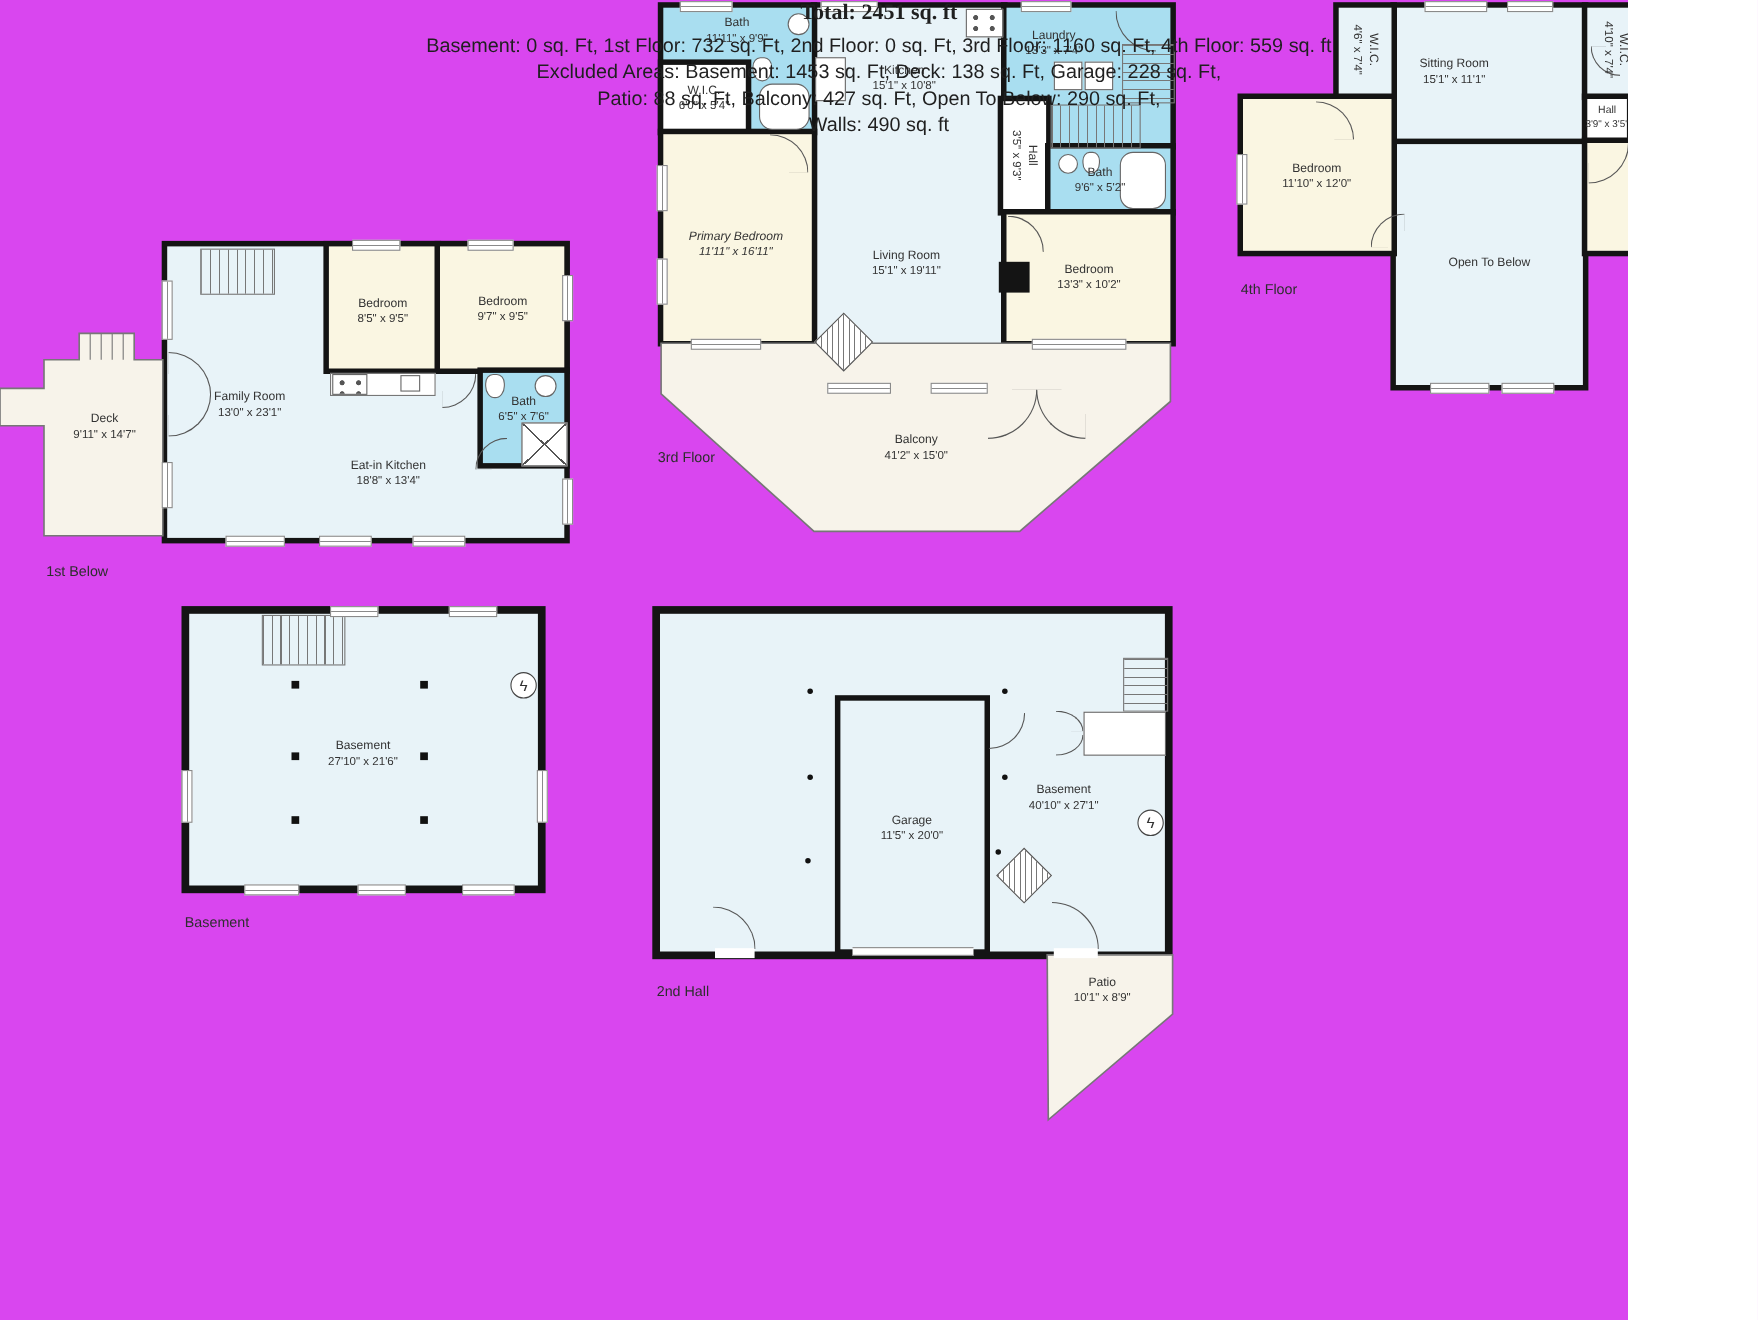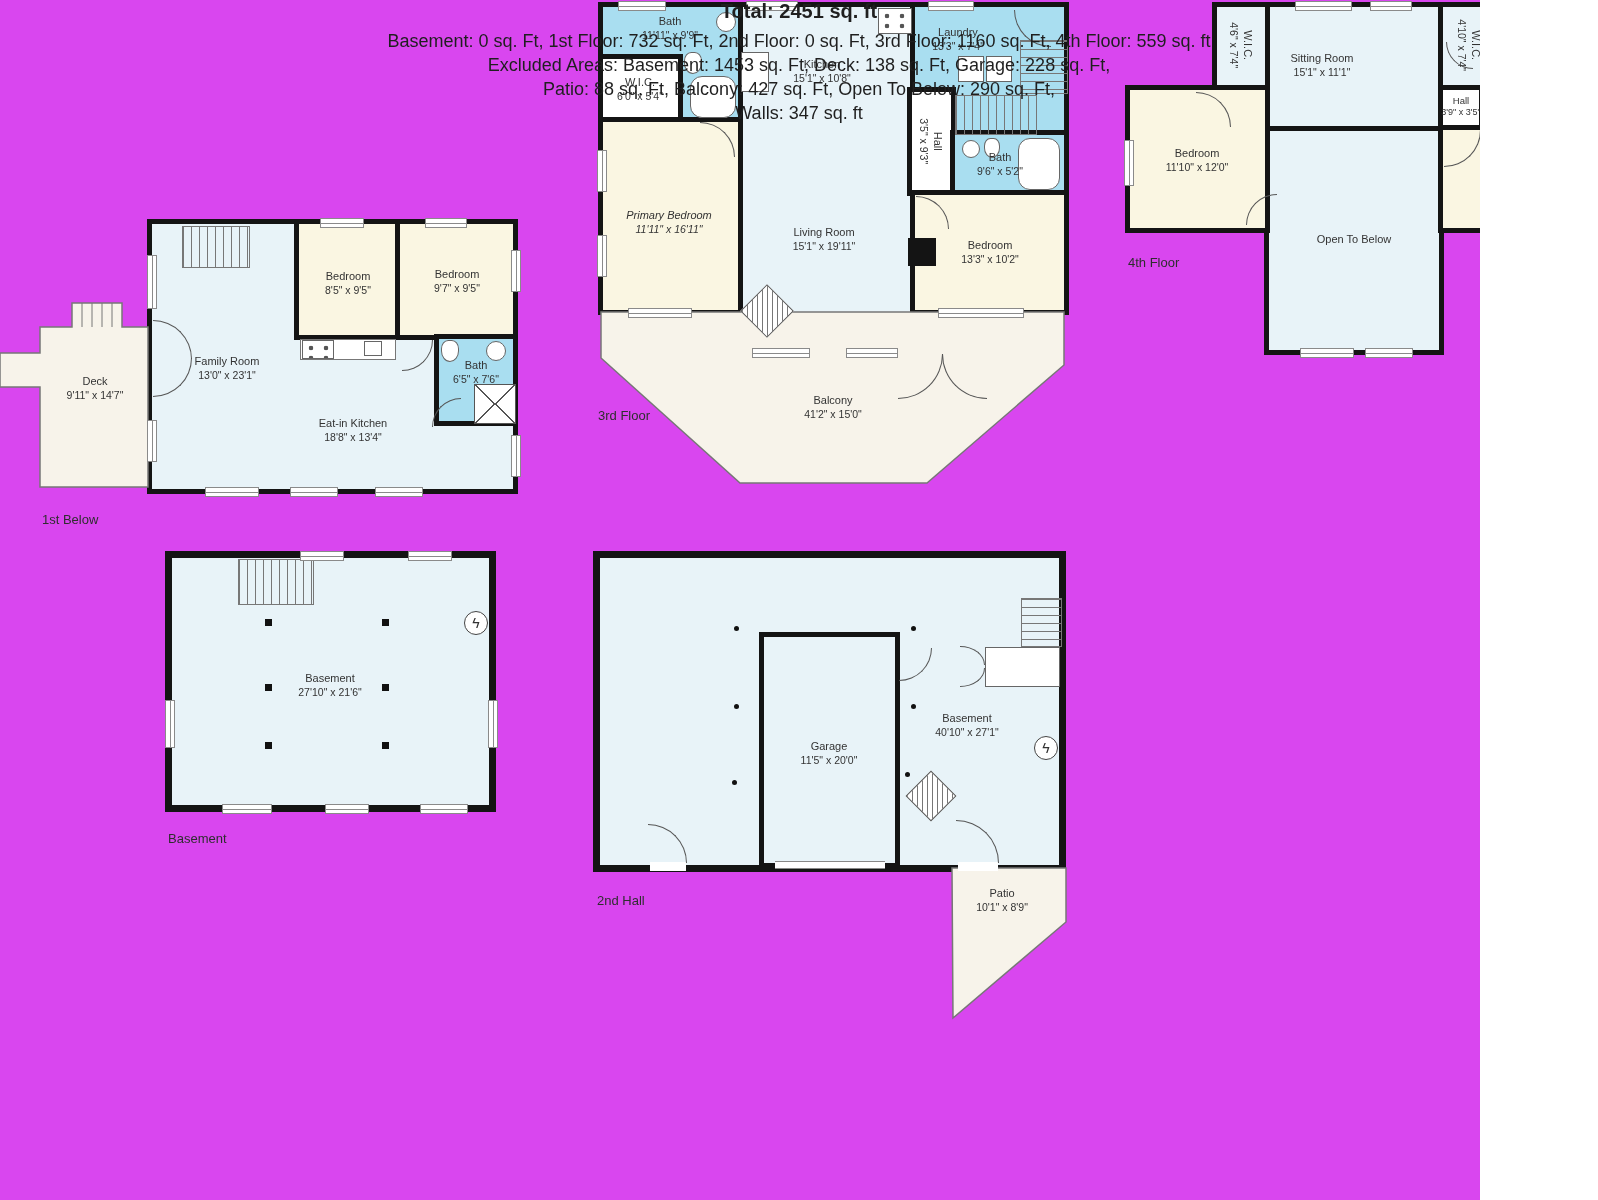--- a/index.html
+++ b/index.html
@@ -47,21 +47,21 @@
   .elec{position:absolute;width:22px;height:22px;border:1.3px solid #444;border-radius:50%;background:#fff;
         display:flex;align-items:center;justify-content:center;font-size:14px;line-height:1;color:#333;z-index:6;}
   .xbox{position:absolute;background:#fff;border:1px solid #555;z-index:5;
         background-image:linear-gradient(to top right,transparent calc(50% - 0.7px),#555 calc(50% - 0.7px),#555 calc(50% + 0.7px),transparent calc(50% + 0.7px)),
         linear-gradient(to bottom right,transparent calc(50% - 0.7px),#555 calc(50% - 0.7px),#555 calc(50% + 0.7px),transparent calc(50% + 0.7px));}
   .gdoor{position:absolute;height:6px;background:#fff;border-top:1.5px solid #888;border-bottom:1.5px solid #888;z-index:5;}
   .open-h{position:absolute;height:9px;background:#fff;z-index:5;}
   .chimney{position:absolute;background:#141414;z-index:5;}
   .outdoor-svg{position:absolute;z-index:1;}
   .summary{position:absolute;left:0;top:1030;width:1598px;text-align:center;color:#1f1f1f;z-index:9;}
-  .summary .total{font-size:20px;font-weight:700;margin-bottom:6px;}
+  .summary .total{font-size:20px;font-weight:700;margin-bottom:6px;font-family:Liberation Serif, serif;}
   .summary .line{font-size:18px;font-weight:500;line-height:24px;}
   .footer-note{position:absolute;left:0;top:1165px;width:1598px;text-align:center;
                font-size:11px;font-weight:700;color:#3a3a3a;z-index:9;}
 </style>
 </head>
 <body>
 
 <div id="canvas">
 
   <div class="floor">
@@ -332,16 +332,16 @@
         <div class="l2">10'1" x 8'9"</div>
     </div>
     <div class="floor-label" style="left:597px;top:893px;">2nd Hall</div>
   </div>
 
   <div class="summary">
     <div class="total">Total: 2451 sq. ft</div>
     <div class="line">Basement: 0 sq. Ft, 1st Floor: 732 sq. Ft, 2nd Floor: 0 sq. Ft, 3rd Floor: 1160 sq. Ft, 4th Floor: 559 sq. ft</div>
     <div class="line">Excluded Areas: Basement: 1453 sq. Ft, Deck: 138 sq. Ft, Garage: 228 sq. Ft,</div>
     <div class="line">Patio: 88 sq. Ft, Balcony: 427 sq. Ft, Open To Below: 290 sq. Ft,</div>
-    <div class="line">Walls: 347 sq. ft</div>
+    <div class="line">Walls: 490 sq. ft</div>
   </div>
 
 </div>
 
 </body></html>

